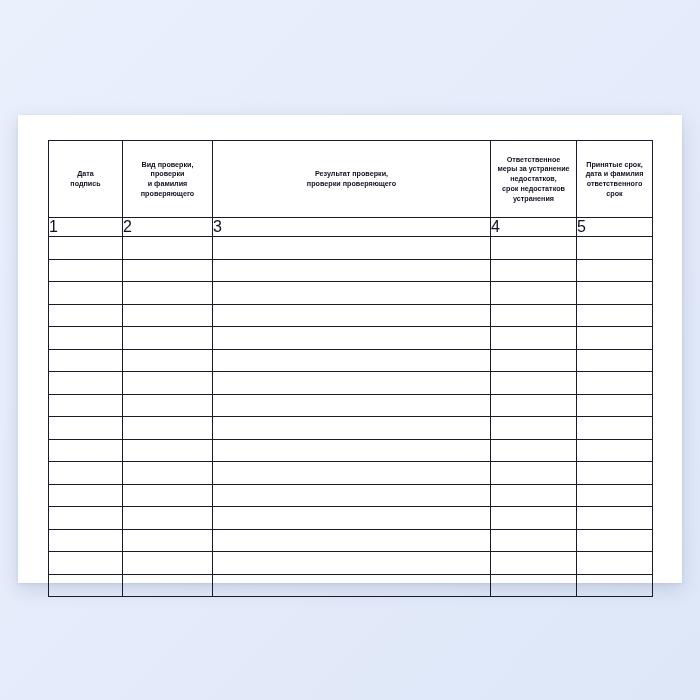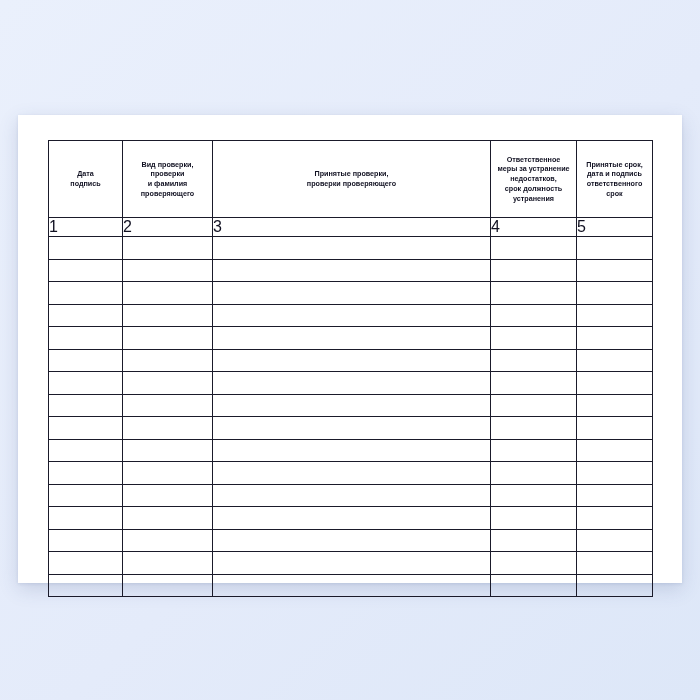--- a/index.html
+++ b/index.html
@@ -89,33 +89,33 @@
               <span class="hdr-line">Дата</span>
               <span class="hdr-line">подпись</span>
             </th>
             <th class="hdr">
               <span class="hdr-line">Вид проверки,</span>
               <span class="hdr-line">проверки</span>
               <span class="hdr-line">и фамилия</span>
               <span class="hdr-line">проверяющего</span>
             </th>
             <th class="hdr">
-              <span class="hdr-line">Принятые проверки,</span>
+              <span class="hdr-line">Результат проверки,</span>
               <span class="hdr-line">проверки проверяющего</span>
             </th>
             <th class="hdr">
               <span class="hdr-line">Ответственное</span>
               <span class="hdr-line">меры за устранение</span>
               <span class="hdr-line">недостатков,</span>
-              <span class="hdr-line">срок должность</span>
+              <span class="hdr-line">срок недостатков</span>
               <span class="hdr-line">устранения</span>
             </th>
             <th class="hdr">
               <span class="hdr-line">Принятые срок,</span>
-              <span class="hdr-line">дата и подпись</span>
+              <span class="hdr-line">дата и фамилия</span>
               <span class="hdr-line">ответственного</span>
               <span class="hdr-line">срок</span>
             </th>
           </tr>
           <tr>
             <td class="numrow">1</td>
             <td class="numrow">2</td>
             <td class="numrow">3</td>
             <td class="numrow">4</td>
             <td class="numrow">5</td>

